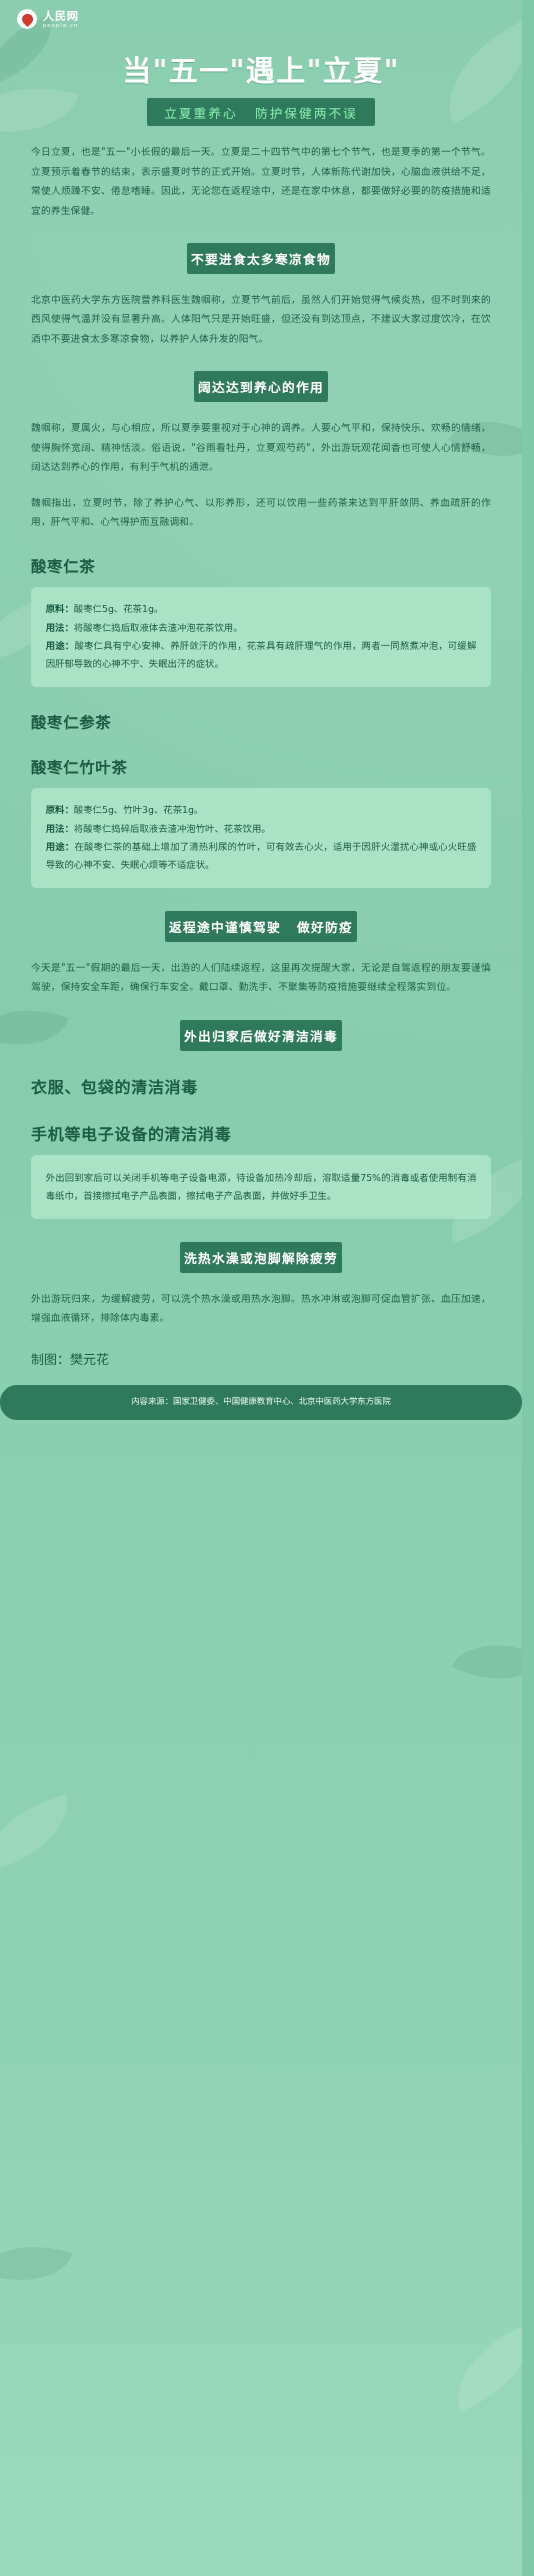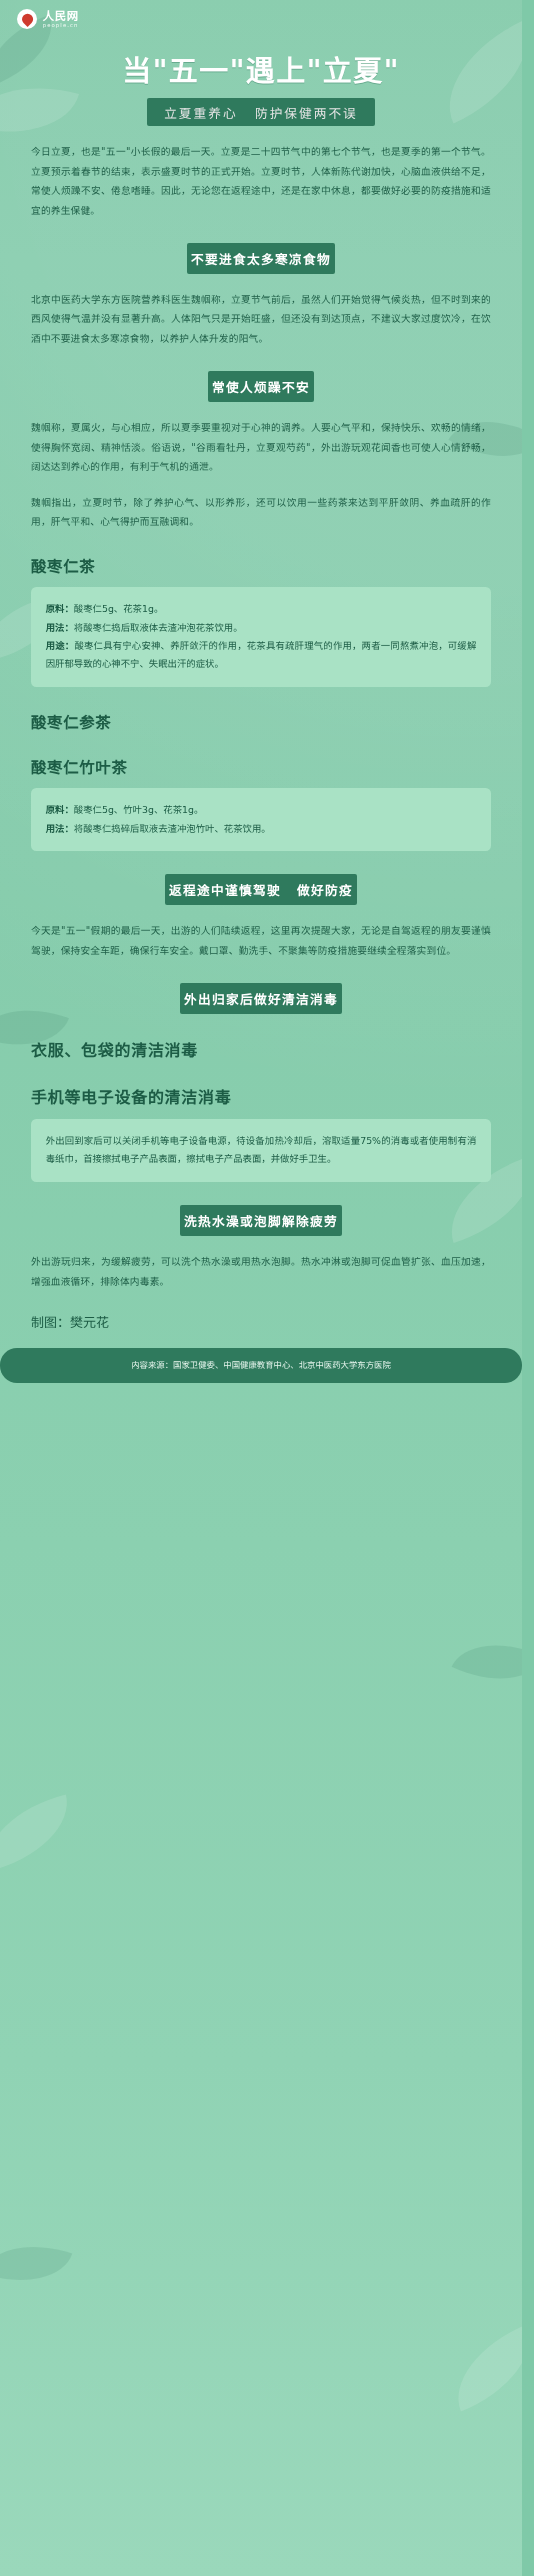--- a/index.html
+++ b/index.html
@@ -65,21 +65,21 @@
     font-size:29px;
     font-weight:bold;
     color:#ffffff;
     letter-spacing:1.3px;
     text-shadow:0 1.3px 0 rgba(36,105,82,0.35);
   }
   .sub-title{
     display:inline-block;
     margin-top:9.4px;
     background:#2f7a5d;
-    color:#e5e5e5;
+    color:#86efac;
     font-size:12.7px;
     letter-spacing:2px;
     padding:4.7px 17.4px;
     border-radius:2px;
   }
   .sub-title .gap{display:inline-block;width:17.4px;}
 
   .content{
     position:relative;
     padding:0 31px;
@@ -188,39 +188,40 @@
 
   <div class="content">
     <p class="para">今日立夏，也是"五一"小长假的最后一天。立夏是二十四节气中的第七个节气，也是夏季的第一个节气。立夏预示着春节的结束，表示盛夏时节的正式开始。立夏时节，人体新陈代谢加快，心脑血液供给不足，常使人烦躁不安、倦怠嗜睡。因此，无论您在返程途中，还是在家中休息，都要做好必要的防疫措施和适宜的养生保健。</p>
 
     <div class="sec-banner">
       <span>不要进食太多寒凉食物</span>
     </div>
     <p class="para">北京中医药大学东方医院营养科医生魏帼称，立夏节气前后，虽然人们开始觉得气候炎热，但不时到来的西风使得气温并没有显著升高。人体阳气只是开始旺盛，但还没有到达顶点，不建议大家过度饮冷，在饮酒中不要进食太多寒凉食物，以养护人体升发的阳气。</p>
 
     <div class="sec-banner">
-      <span>常使人烦躁不安</span>
+      <span>阔达达到养心的作用</span>
     </div>
     <p class="para">魏帼称，夏属火，与心相应，所以夏季要重视对于心神的调养。人要心气平和，保持快乐、欢畅的情绪，使得胸怀宽阔、精神恬淡。俗语说，"谷雨看牡丹，立夏观芍药"，外出游玩观花闻香也可使人心情舒畅，阔达达到养心的作用，有利于气机的通泄。</p>
 
     <p class="para">魏帼指出，立夏时节，除了养护心气、以形养形，还可以饮用一些药茶来达到平肝敛阴、养血疏肝的作用，肝气平和、心气得护而互融调和。</p>
 
     <div class="sec-plain">酸枣仁茶</div>
     <div class="card">
       <div class="row"><b>原料：</b>酸枣仁5g、花茶1g。</div>
       <div class="row"><b>用法：</b>将酸枣仁捣后取液体去渣冲泡花茶饮用。</div>
       <div class="row"><b>用途：</b>酸枣仁具有宁心安神、养肝敛汗的作用，花茶具有疏肝理气的作用，两者一同熬煮冲泡，可缓解因肝郁导致的心神不宁、失眠出汗的症状。</div>
     </div>
 
     <div class="sec-plain">酸枣仁参茶</div>
 
     <div class="sec-plain">酸枣仁竹叶茶</div>
     <div class="card">
       <div class="row"><b>原料：</b>酸枣仁5g、竹叶3g、花茶1g。</div>
       <div class="row"><b>用法：</b>将酸枣仁捣碎后取液去渣冲泡竹叶、花茶饮用。</div>
+      <div class="row"><b>用途：</b>在酸枣仁茶的基础上增加了清热利尿的竹叶，可有效去心火，适用于因肝火湿扰心神或心火旺盛导致的心神不安、失眠心烦等不适症状。</div>
     </div>
 
     <div class="sec-banner">
       <span>返程途中谨慎驾驶</span><span class="gap"></span><span>做好防疫</span>
     </div>
     <p class="para">今天是"五一"假期的最后一天，出游的人们陆续返程，这里再次提醒大家，无论是自驾返程的朋友要谨慎驾驶，保持安全车距，确保行车安全。戴口罩、勤洗手、不聚集等防疫措施要继续全程落实到位。</p>
 
     <div class="sec-banner">
       <span>外出归家后做好清洁消毒</span>
     </div>

